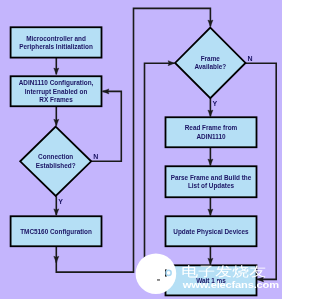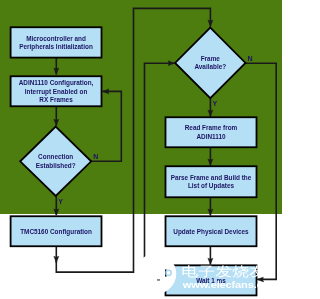--- a/index.html
+++ b/index.html
@@ -1,17 +1,17 @@
 <!DOCTYPE html>
 <html><head>
 <meta charset="utf-8">
 <style>
   html,body{margin:0;padding:0;background:#ffffff;}
   body{width:282px;height:299px;overflow:hidden;font-family:"Liberation Sans",sans-serif;}
-  #stage{position:relative;width:282px;height:214px;background:#4d7c0f;}
+  #stage{position:relative;width:282px;height:299px;background:#c4b5fd;}
   svg{display:block;}
   .nodetext{font-family:"Liberation Sans",sans-serif;font-weight:bold;fill:#1b1464;font-size:6.4px;}
   .brlabel{font-family:"Liberation Sans",sans-serif;font-weight:bold;fill:#1b1464;font-size:7.0px;}
   #wm-cn{font-family:sans-serif;font-size:13.2px;fill:#ffffff;letter-spacing:0.1px;}
   #wm-url{font-family:"Liberation Sans",sans-serif;font-weight:bold;font-size:8.9px;fill:#ffffff;letter-spacing:-0.15px;}
 </style>
 </head>
 <body>
 
 <div id="stage">

